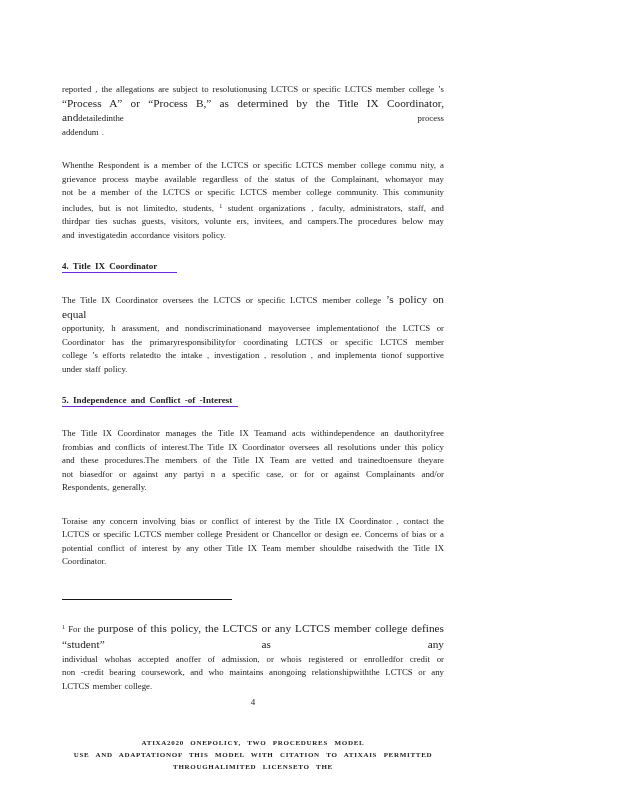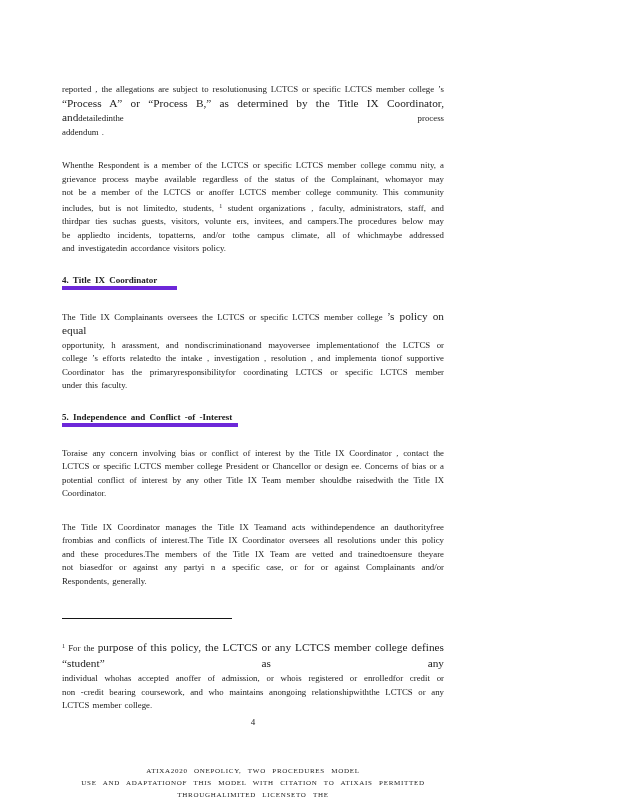--- a/index.html
+++ b/index.html
@@ -15,21 +15,21 @@
   }
   .sec.para { margin-top:20px; }
   .sec.para:first-child { margin-top:0; }
   .heading { margin-top:13px; margin-bottom:15px; }
   .heading > span {
     display:inline-block;
     font-weight:bold;
     font-size:9px;
     line-height:12px;
     word-spacing:2px;
-    border-bottom:4px solid #6d28d9;
+    border-bottom:1px solid #6d28d9;
   }
   .line {
     display:block;
     font-size:8.8px;
     line-height:13.5px;
     text-align:justify;
     text-align-last:justify;
     word-spacing:1px;
   }
   .line.last { text-align-last:left; }
@@ -40,21 +40,21 @@
     width:170px; height:0;
     border-top:1.2px solid #161616;
   }
   .footnote { margin-top:7px; }
   .footnote .line.fnbig { line-height:15px; }
   .page-number {
     margin-top:3px;
     text-align:center;
     font-size:9px; line-height:13px;
   }
-  .page-footer { margin-top:36px; }
+  .page-footer { margin-top:28px;font-weight:bold; }
   .footer-line {
     text-align:center;
     font-size:7px;
     line-height:12px;
     letter-spacing:0.7px;
     word-spacing:4px;
     color:#222222;
   }
 </style>
 </head>
@@ -63,47 +63,46 @@
 <div class="page">
   <div id="page-body">
       <div class="sec para">
         <div class="line"><span>reported , the allegations are subject to resolutionusing LCTCS or specific LCTCS member college ’s</span></div>
         <div class="line"><span class="seg-b">“Process A” or “Process B,” as determined by the Title IX Coordinator, and</span><span>detailedinthe process</span></div>
         <div class="line last"><span>addendum .</span></div>
       </div>
       <div class="sec para">
         <div class="line"><span>Whenthe Respondent is a member of the LCTCS or specific LCTCS member college commu nity, a</span></div>
         <div class="line"><span>grievance process maybe available regardless of the status of the Complainant, whomayor may</span></div>
-        <div class="line"><span>not be a member of the LCTCS or anoffer LCTCS member college community. This community</span></div>
+        <div class="line"><span>not be a member of the LCTCS or specific LCTCS member college community. This community</span></div>
         <div class="line"><span>includes, but is not limitedto, students, </span><span class="seg-sup">1</span><span> student organizations , faculty, administrators, staff, and</span></div>
         <div class="line"><span>thirdpar ties suchas guests, visitors, volunte ers, invitees, and campers.The procedures below may</span></div>
-        <div class="line"><span>be appliedto incidents, topatterns, and/or tothe campus climate, all of whichmaybe addressed</span></div>
         <div class="line last"><span>and investigatedin accordance visitors policy.</span></div>
       </div>
       <div class="sec heading"><span style="padding-right: 20px;">4. Title IX Coordinator</span></div>
       <div class="sec para">
-        <div class="line"><span>The Title IX Complainants oversees the LCTCS or specific LCTCS member college </span><span class="seg-b">’s policy on equal</span></div>
+        <div class="line"><span>The Title IX Coordinator oversees the LCTCS or specific LCTCS member college </span><span class="seg-b">’s policy on equal</span></div>
         <div class="line"><span>opportunity, h arassment, and nondiscriminationand mayoversee implementationof the LCTCS or</span></div>
+        <div class="line"><span>Coordinator has the primaryresponsibilityfor coordinating LCTCS or specific LCTCS member</span></div>
         <div class="line"><span>college ’s efforts relatedto the intake , investigation , resolution , and implementa tionof supportive</span></div>
-        <div class="line"><span>Coordinator has the primaryresponsibilityfor coordinating LCTCS or specific LCTCS member</span></div>
-        <div class="line last"><span>under this faculty.</span></div>
+        <div class="line last"><span>under staff policy.</span></div>
       </div>
       <div class="sec heading"><span style="padding-right: 6px;">5. Independence and Conflict -of -Interest</span></div>
-      <div class="sec para">
-        <div class="line"><span>Toraise any concern involving bias or conflict of interest by the Title IX Coordinator , contact the</span></div>
-        <div class="line"><span>LCTCS or specific LCTCS member college President or Chancellor or design ee. Concerns of bias or a</span></div>
-        <div class="line"><span>potential conflict of interest by any other Title IX Team member shouldbe raisedwith the Title IX</span></div>
-        <div class="line last"><span>Coordinator.</span></div>
-      </div>
       <div class="sec para">
         <div class="line"><span>The Title IX Coordinator manages the Title IX Teamand acts withindependence an dauthorityfree</span></div>
         <div class="line"><span>frombias and conflicts of interest.The Title IX Coordinator oversees all resolutions under this policy</span></div>
         <div class="line"><span>and these procedures.The members of the Title IX Team are vetted and trainedtoensure theyare</span></div>
         <div class="line"><span>not biasedfor or against any partyi n a specific case, or for or against Complainants and/or</span></div>
         <div class="line last"><span>Respondents, generally.</span></div>
+      </div>
+      <div class="sec para">
+        <div class="line"><span>Toraise any concern involving bias or conflict of interest by the Title IX Coordinator , contact the</span></div>
+        <div class="line"><span>LCTCS or specific LCTCS member college President or Chancellor or design ee. Concerns of bias or a</span></div>
+        <div class="line"><span>potential conflict of interest by any other Title IX Team member shouldbe raisedwith the Title IX</span></div>
+        <div class="line last"><span>Coordinator.</span></div>
       </div>
       <div class="fnrule"></div>
       <div class="sec para footnote">
         <div class="line fnbig"><span class="seg-sup">1</span><span> For the </span><span class="seg-b">purpose of this policy, the LCTCS or any LCTCS member college defines “student” as any</span></div>
         <div class="line"><span>individual whohas accepted anoffer of admission, or whois registered or enrolledfor credit or</span></div>
         <div class="line"><span>non -credit bearing coursework, and who maintains anongoing relationshipwiththe LCTCS or any</span></div>
         <div class="line last"><span>LCTCS member college.</span></div>
       </div>
     </div>
 

